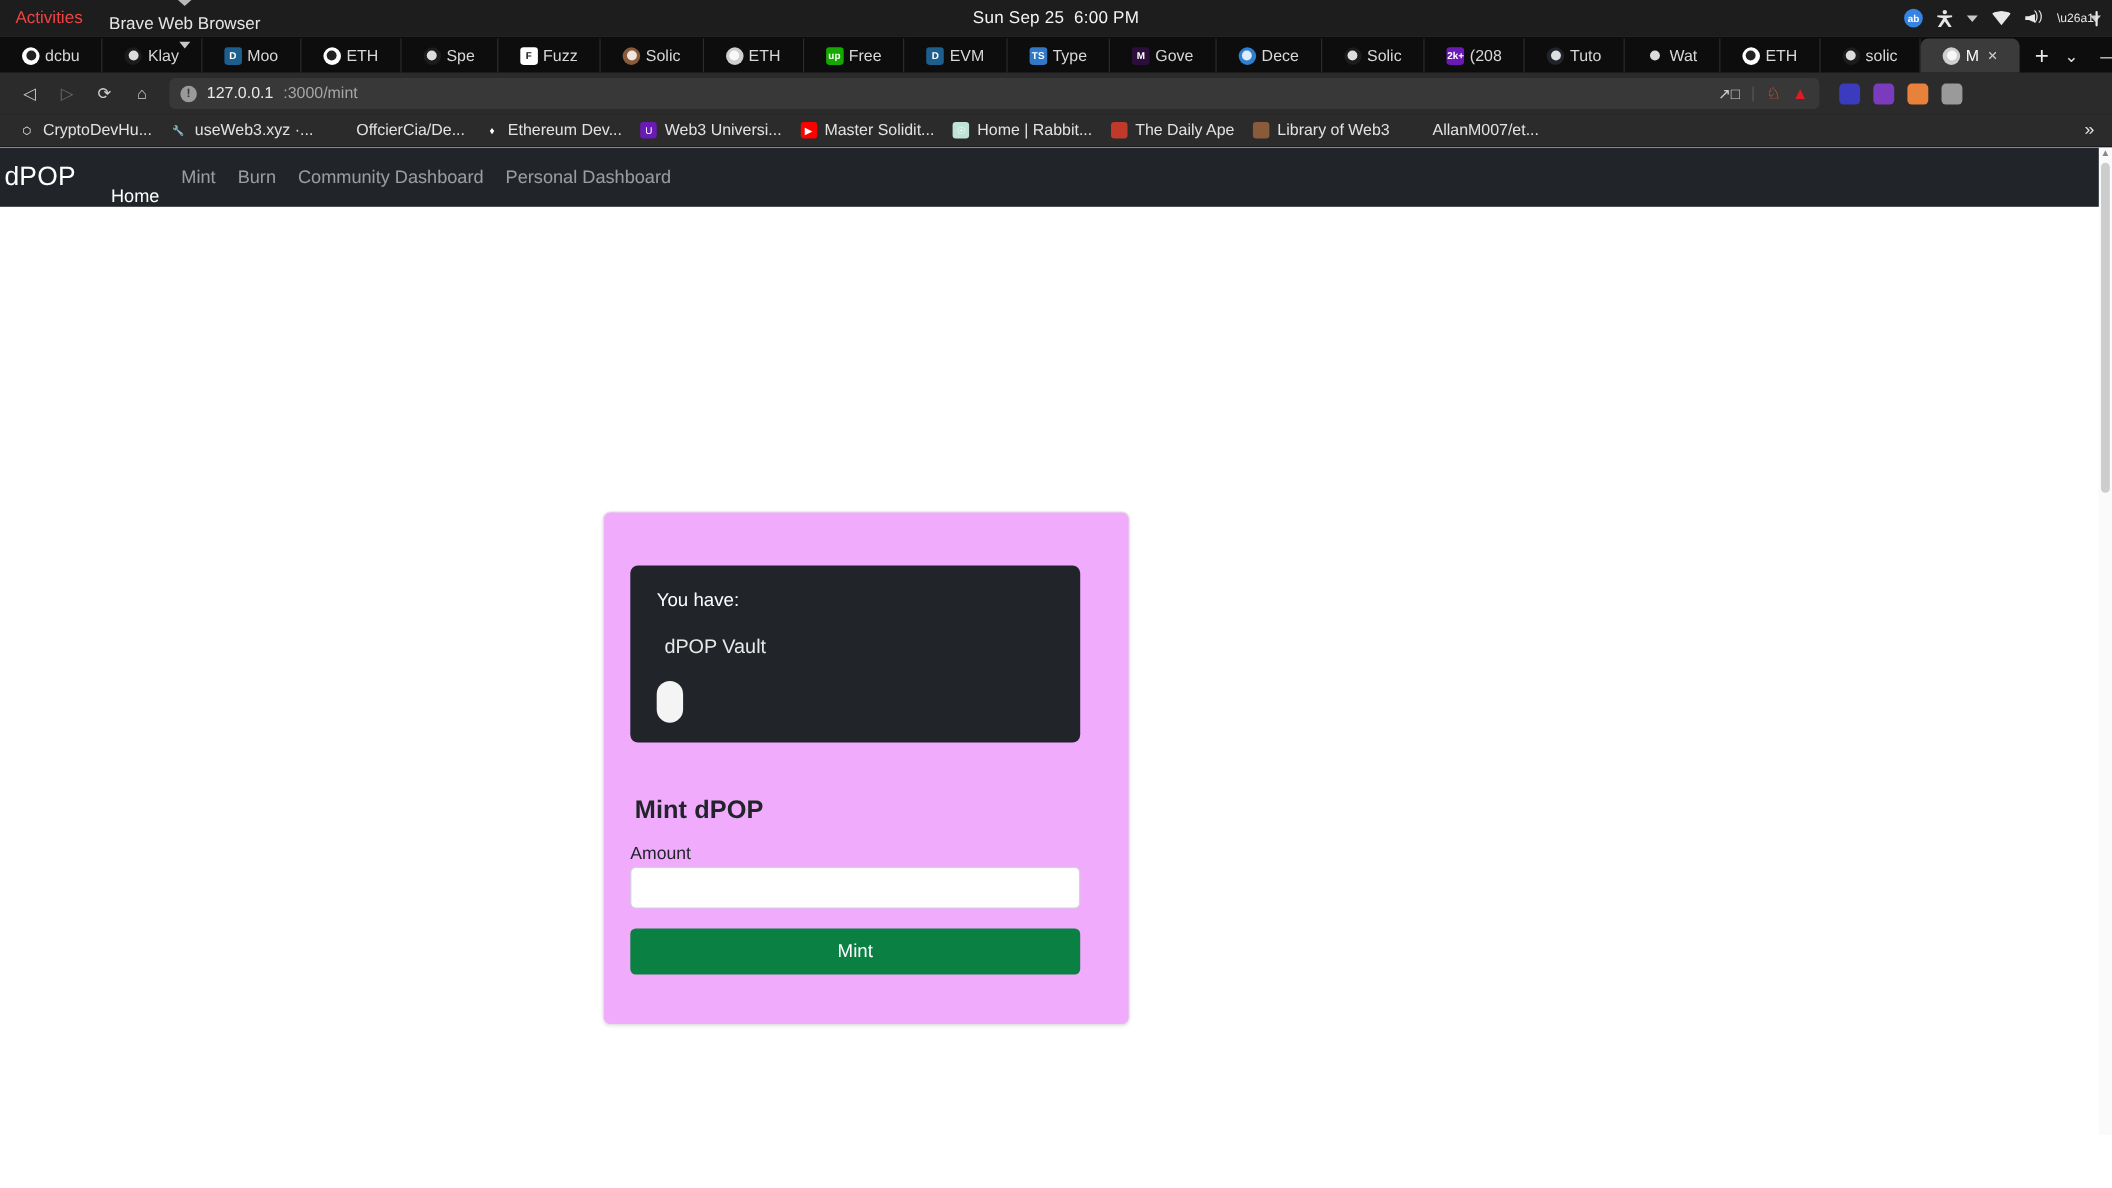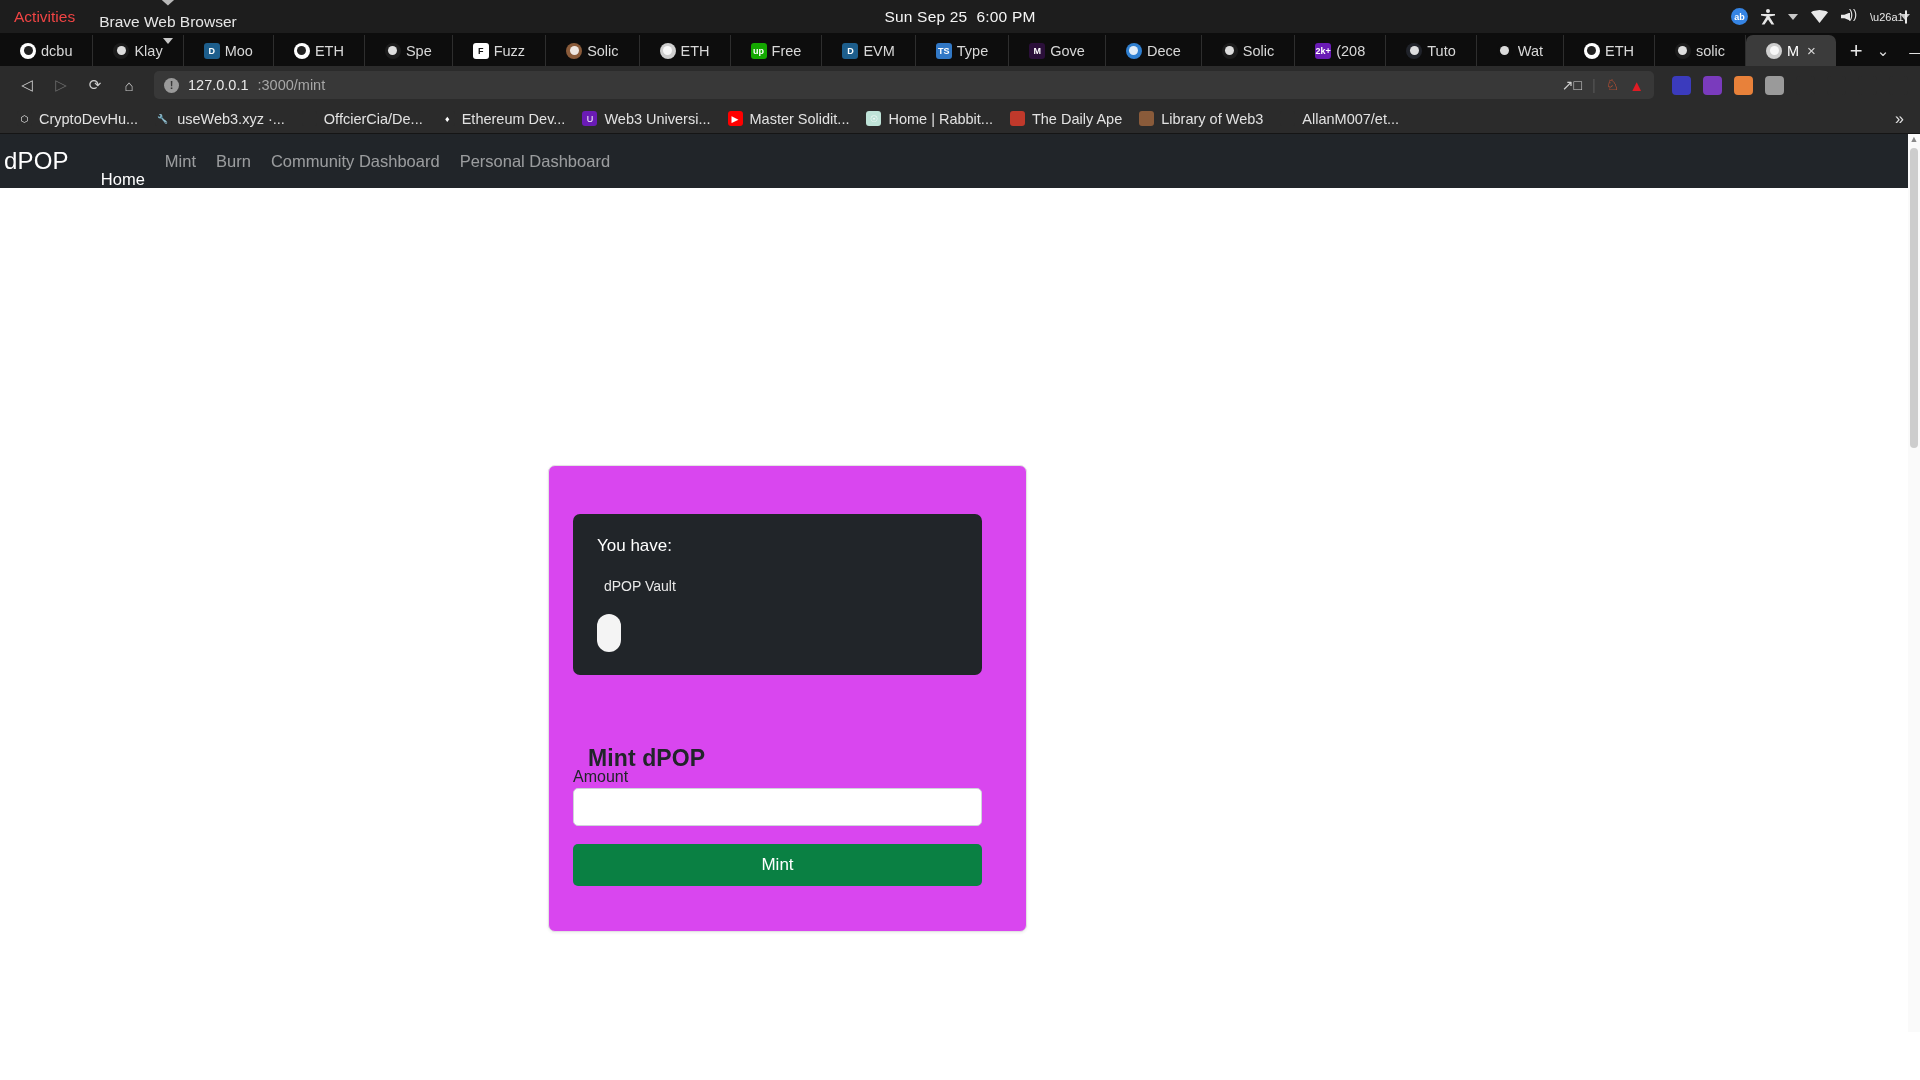--- a/index.html
+++ b/index.html
@@ -160,37 +160,37 @@
   .appnav {
     height: 54px; background: #212529; display: flex; align-items: center;
     padding: 0 4px; gap: 0;
   }
   .brand { color: #fff; font-size: 24px; margin-right: 22px; letter-spacing: .2px; }
   .navlink { font-size: 16.5px; padding: 0 10px; color: rgba(255,255,255,.55); }
   .navlink.active { color: #fff; margin-top: 37px; }
 
   .card {
     position: absolute; left: 548px; top: 331px; width: 479px; height: 467px;
-    background: #d946ef; border: 1px solid #e3e3e3; border-radius: 7px;
+    background: #f0abfc; border: 1px solid #e3e3e3; border-radius: 7px;
     box-shadow: 0 1px 3px rgba(0,0,0,.07);
   }
   .vault {
     position: absolute; left: 24px; top: 48px; width: 409px; height: 161px;
     background: #212529; border-radius: 7px; padding: 22px 24px;
   }
   .vault-title { color: #fff; font-size: 17px; }
-  .vault-sub { color: #e9e9e9; font-size: 14px; margin-top: 22px; margin-left: 7px; }
+  .vault-sub { color: #e9e9e9; font-size: 18px; margin-top: 22px; margin-left: 7px; }
   .vault-pill {
     width: 24px; height: 38px; background: #f4f4f4; border-radius: 12px;
     margin-top: 20px; margin-left: 0px;
   }
 
   .mint-title {
-    position: absolute; left: 39px; top: 257px;
-    font-size: 23px; font-weight: bold; color: #212529; letter-spacing: .1px; margin-top: 22px;
+    position: absolute; left: 28px; top: 257px;
+    font-size: 23px; font-weight: bold; color: #212529; letter-spacing: .1px;
   }
   .field-label {
     position: absolute; left: 24px; top: 302px;
     font-size: 16px; color: #212529;
   }
   .amount-input {
     position: absolute; left: 24px; top: 322px; width: 409px; height: 38px;
     border: 1px solid #ced4da; border-radius: 5px; background: #fff;
     padding: 0 12px; font-size: 16px; color: #212529;
     font-family: "Liberation Sans", sans-serif; outline: none;

